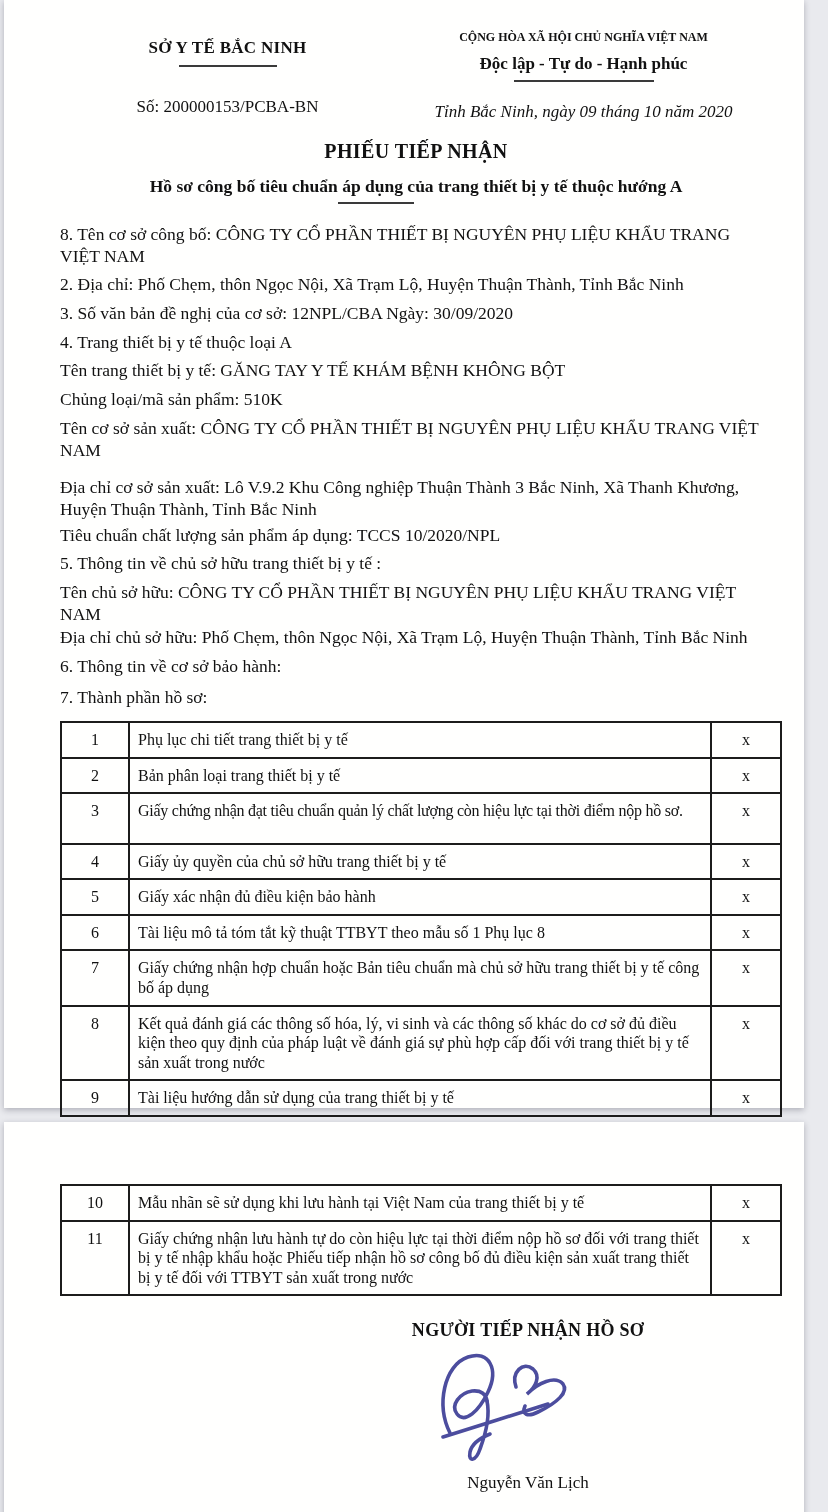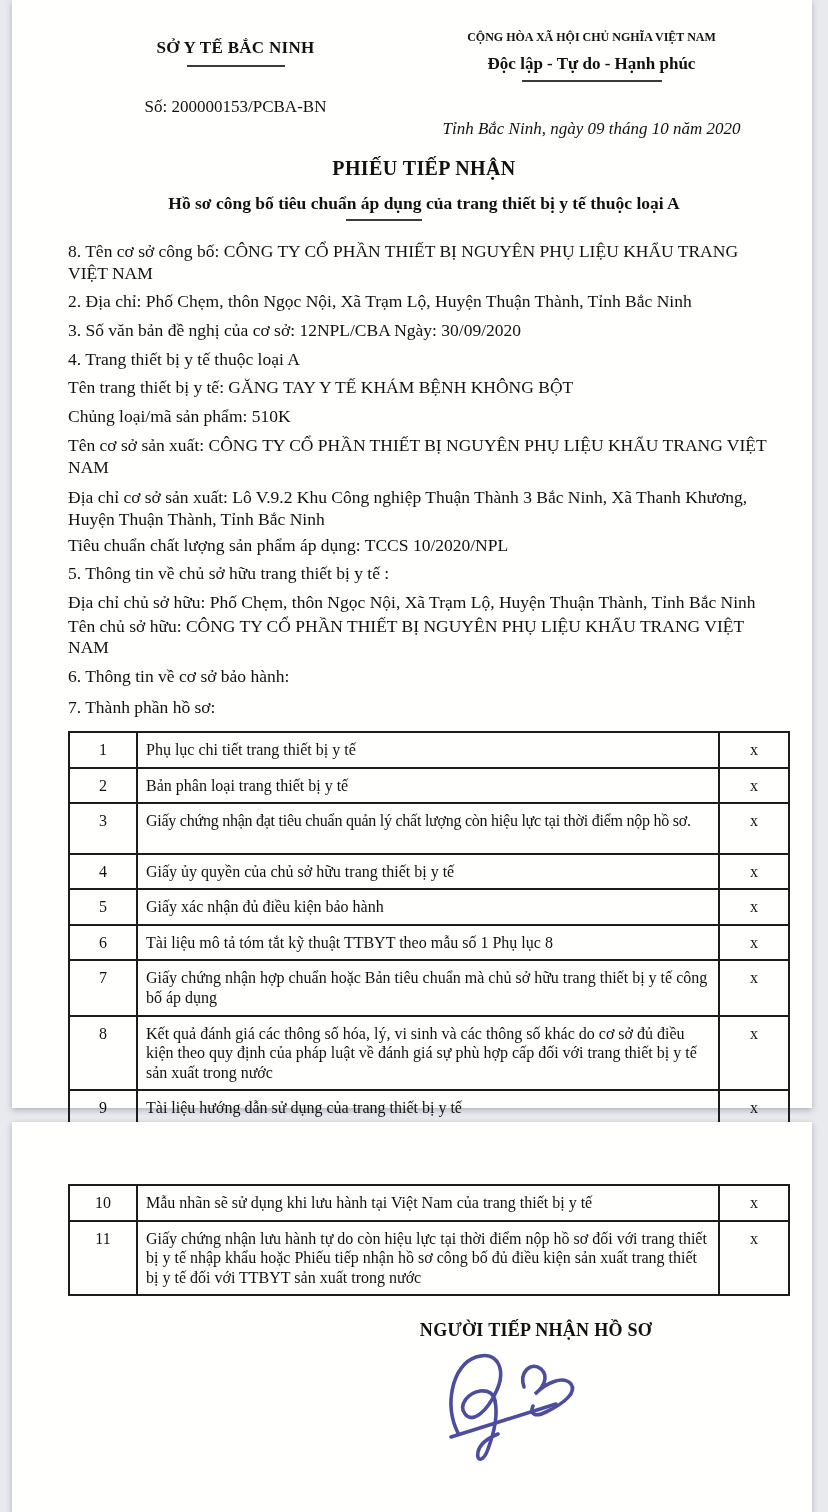--- a/index.html
+++ b/index.html
@@ -1,45 +1,45 @@
 <!DOCTYPE html>
 <html><head>
 <meta charset="utf-8">
 <style>
   html,body{margin:0;padding:0;background:#e7e8ed;}
   .stage{position:relative;width:828px;height:1512px;overflow:hidden;background:#e9eaee;
          font-family:"Liberation Serif","DejaVu Serif",serif;color:#111;}
-  .page{position:absolute;left:12px;width:800px;background:#fffffe;
+  .page{position:absolute;left:4px;width:800px;background:#fffffe;
         box-shadow:0 2px 6px rgba(40,40,60,.30);}
   .page1{top:0;height:1108px;padding:30px 32px 0 56px;box-sizing:border-box;}
   .page2{top:1122px;height:620px;padding:54px 32px 0 56px;box-sizing:border-box;}
 
   
   .hdr{display:flex;}
   .hdr-left{width:335px;text-align:center;padding-top:8px;}
   .hdr-right{flex:1;text-align:center;}
   .org{font-weight:bold;font-size:17px;letter-spacing:.3px;}
   .rule{height:2px;background:#3a3a3a;margin:7px auto 0;}
   .rule-org{width:98px;}
   .rule-motto{width:140px;margin-top:6px;}
   .doc-number{margin-top:30px;font-size:17px;}
   .nat1{font-weight:bold;font-size:12px;}
   .nat2{font-weight:bold;font-size:17px;margin-top:9px;}
-  .place-date{margin-top:37px;font-size:17px;font-style:italic;}
+  .place-date{margin-top:20px;font-size:17px;font-style:italic;}
 
   
   .title-wrap{text-align:center;margin-top:18px;}
   .title-main{font-weight:bold;font-size:20px;letter-spacing:.4px;}
   .title-sub{font-weight:bold;font-size:17.5px;margin-top:13px;}
   .rule-sub{width:76px;margin-top:5px;position:relative;left:-40px;}
 
   
   .body-text{margin-top:20px;font-size:17.5px;line-height:1.24;padding-right:8px;}
   .body-text p{margin:0 0 7px;}
-  .body-text p:nth-of-type(7){margin-bottom:9px;}
+  .body-text p:nth-of-type(7){margin-bottom:16px;}
   .body-text p:nth-of-type(8){margin-bottom:4px;}
   .body-text p:nth-of-type(11){margin-bottom:2px;}
   .body-text p:nth-of-type(13){margin-bottom:9px;}
   .body-text p:nth-of-type(14){margin-bottom:13px;}
 
   
   table.dossier{border-collapse:collapse;margin-top:8px;width:722px;
                 font-size:16px;line-height:1.22;table-layout:fixed;}
   table.dossier td{border:2px solid #1c1c1c;padding:7px 8px;vertical-align:top;}
   td.c-num{width:50px;text-align:center;}
@@ -69,21 +69,21 @@
       <div class="hdr-right">
         <div class="nat1">CỘNG HÒA XÃ HỘI CHỦ NGHĨA VIỆT NAM</div>
         <div class="nat2">Độc lập - Tự do - Hạnh phúc</div>
         <div class="rule rule-motto"></div>
         <div class="place-date">Tỉnh Bắc Ninh, ngày 09 tháng 10 năm 2020</div>
       </div>
     </div>
 
     <div class="title-wrap">
       <div class="title-main">PHIẾU TIẾP NHẬN</div>
-      <div class="title-sub">Hồ sơ công bố tiêu chuẩn áp dụng của trang thiết bị y tế thuộc loại A</div>
+      <div class="title-sub">Hồ sơ công bố tiêu chuẩn áp dụng của trang thiết bị y tế thuộc hướng A</div>
       <div class="rule rule-sub"></div>
     </div>
 
     <div class="body-text">
 
         <p>8. Tên cơ sở công bố: CÔNG TY CỔ PHẦN THIẾT BỊ NGUYÊN PHỤ LIỆU KHẨU TRANG VIỆT NAM</p>
 
         <p>2. Địa chỉ: Phố Chẹm, thôn Ngọc Nội, Xã Trạm Lộ, Huyện Thuận Thành, Tỉnh Bắc Ninh</p>
 
         <p>3. Số văn bản đề nghị của cơ sở: 12NPL/CBA  Ngày: 30/09/2020</p>
@@ -95,23 +95,23 @@
         <p>Chủng loại/mã sản phẩm: 510K</p>
 
         <p>Tên cơ sở sản xuất: CÔNG TY CỔ PHẦN THIẾT BỊ NGUYÊN PHỤ LIỆU KHẨU TRANG VIỆT NAM</p>
 
         <p>Địa chỉ cơ sở sản xuất: Lô V.9.2 Khu Công nghiệp Thuận Thành 3 Bắc Ninh, Xã Thanh Khương, Huyện Thuận Thành, Tỉnh Bắc Ninh</p>
 
         <p>Tiêu chuẩn chất lượng sản phẩm áp dụng: TCCS 10/2020/NPL</p>
 
         <p>5. Thông tin về chủ sở hữu trang thiết bị y tế :</p>
 
+        <p>Tên chủ sở hữu: CÔNG TY CỔ PHẦN THIẾT BỊ NGUYÊN PHỤ LIỆU KHẨU TRANG VIỆT NAM</p>
+
         <p>Địa chỉ chủ sở hữu: Phố Chẹm, thôn Ngọc Nội, Xã Trạm Lộ, Huyện Thuận Thành, Tỉnh Bắc Ninh</p>
-
-        <p>Tên chủ sở hữu: CÔNG TY CỔ PHẦN THIẾT BỊ NGUYÊN PHỤ LIỆU KHẨU TRANG VIỆT NAM</p>
 
         <p>6. Thông tin về cơ sở bảo hành:</p>
 
         <p>7. Thành phần hồ sơ:</p>
       </div>
 
     <table class="dossier" id="table1">
       <tbody>
 
           <tr>
@@ -194,16 +194,17 @@
     <div class="sig-block">
       <div class="sig-title">NGƯỜI TIẾP NHẬN HỒ SƠ</div>
       <svg class="sig-ink" width="196" height="122" viewBox="0 0 196 122" fill="none" xmlns="http://www.w3.org/2000/svg">
         <g stroke="#3d3e96" stroke-width="3.6" stroke-linecap="round" fill="none" opacity="0.92">
           <path d="M20,88 C6,60 14,20 38,12 C59,5 69,24 58,47 C49,66 35,79 27,69 C20,60 30,48 42,46 C51,45 56,49 57,56"></path>
           <path d="M57,56 C60,70 56,88 50,104 C46,116 38,118 40,107 C42,98 50,93 60,89"></path>
           <path d="M86,42 C81,27 93,16 103,24 C111,31 106,42 97,49 C108,38 125,30 133,39 C139,47 127,58 108,67 C98,72 91,70 95,61"></path>
           <path d="M13,92 C45,82 86,69 118,59"></path>
         </g>
       </svg>
+      <div class="sig-name">Nguyễn Văn Lịch</div>
     </div>
 
   </div>
 </div>
 
 </body></html>

